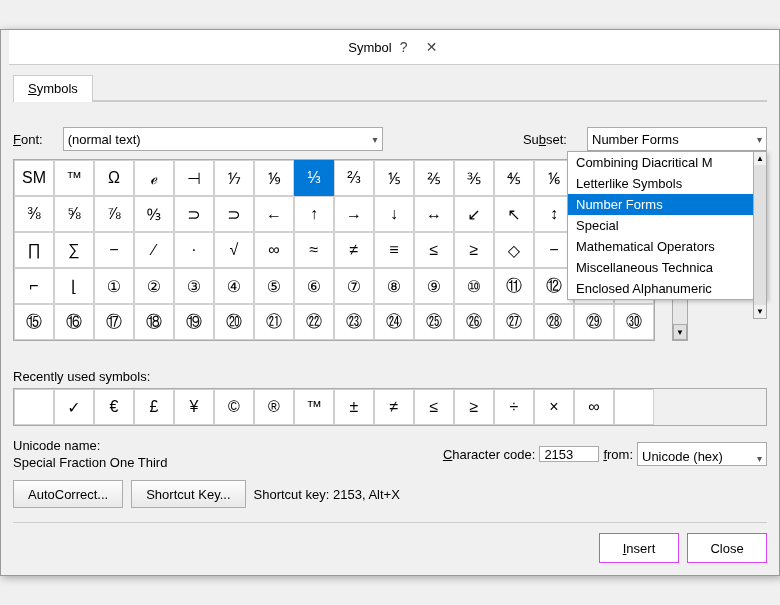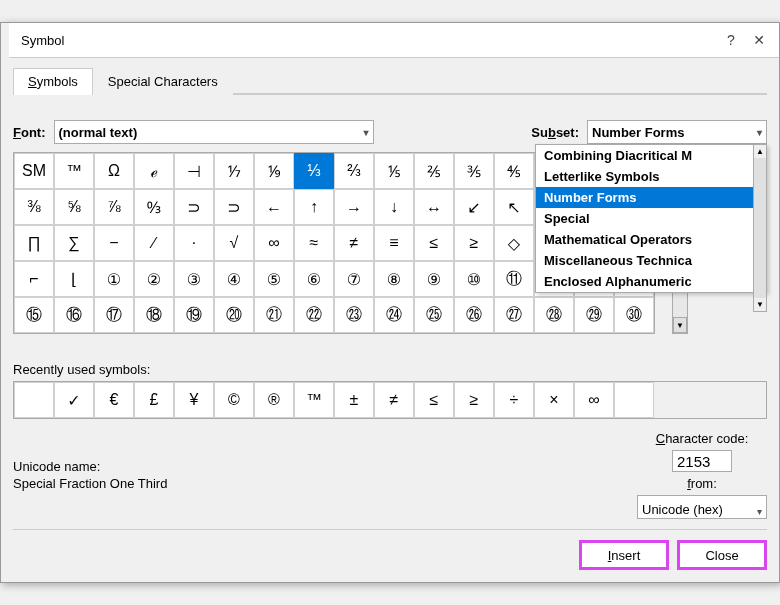--- a/index.html
+++ b/index.html
@@ -10,21 +10,21 @@
       background: #f0f0f0;
       border: 1px solid #999;
       box-shadow: 2px 2px 8px rgba(0,0,0,0.3);
       user-select: none;
     }
 
     .title-bar {
       background: #fff;
       display: flex;
       align-items: center;
-      justify-content: space-between;
+      justify-content: center;
       padding: 6px 8px 6px 12px;
       border-bottom: 1px solid #ccc;
       margin-left: 8px;
     }
     .title-bar-left {
       font-size: 13px;
       font-weight: normal;
       color: #000;
     }
     .title-bar-right {
@@ -62,22 +62,21 @@
       z-index: 1;
       position: relative;
     }
     .tab .underline { text-decoration: underline; }
 
     
     .controls-row {
       display: flex;
       align-items: center;
       margin-bottom: 8px;
-      gap: 8px;
-      font-weight: bold;
+      gap: 20px;
     }
     .label { font-size: 13px; }
     .label .underline { text-decoration: underline; }
     .select-box {
       border: 1px solid #aaa;
       background: #fff;
       padding: 2px 4px;
       font-size: 13px;
       display: flex;
       align-items: center;
@@ -145,21 +144,21 @@
     
     .subset-dropdown-container {
       position: relative;
       display: flex;
       align-items: center;
     }
     .subset-dropdown {
       position: absolute;
       top: 24px;
       right: 0;
-      width: 232px;
+      width: 200px;
       background: #fff;
       border: 1px solid #aaa;
       z-index: 10;
       box-shadow: 2px 2px 4px rgba(0,0,0,0.2);
     }
     .subset-dropdown-item {
       padding: 3px 8px;
       font-size: 13px;
       cursor: pointer;
       white-space: nowrap;
@@ -197,29 +196,28 @@
       gap: 12px;
       margin-bottom: 10px;
     }
     .info-left { flex: 1; }
     .unicode-name-label { font-size: 13px; color: #000; margin-bottom: 2px; }
     .unicode-name-value { font-size: 13px; color: #000; }
     .info-right {
       display: flex;
       align-items: center;
       gap: 4px;
-      flex-direction: column;
     }
     .char-code-label .underline { text-decoration: underline; }
     .char-code-input {
       width: 60px;
-      height: 22px;
+      height: 16px;
       border: 1px solid #aaa;
       padding: 1px 4px;
-      font-size: 15px;
+      font-size: 13px;
     }
     .from-label .underline { text-decoration: underline; }
     .from-select {
       width: 130px;
       height: 24px;
       border: 1px solid #aaa;
       background: #fff;
       padding: 1px 4px;
       font-size: 13px;
       display: flex;
@@ -247,23 +245,23 @@
 
     
     .bottom-row {
       display: flex;
       justify-content: flex-end;
       gap: 8px;
       border-top: 1px solid #ccc;
       padding-top: 10px;
     }
     .bottom-btn {
-      width: 90px;
+      width: 80px;
       height: 30px;
-      border: 3px solid #d946ef;
+      border: 1px solid #d946ef;
       background: #fff;
       font-size: 13px;
       cursor: pointer;
       display: flex;
       align-items: center;
       justify-content: center;
       color: #000;
     }
     .bottom-btn .underline { text-decoration: underline; }
   </style>
@@ -278,23 +276,20 @@
       <button class="title-btn">?</button>
       <button class="title-btn close">✕</button>
     </div>
   </div>
 
   <div class="dialog-body">
 
     <div class="tabs">
       <div class="tab active">
         <span><span class="underline">S</span>ymbols</span>
-      </div>
-      <div class="tab">
-        <span>Special Characters</span>
       </div>
     </div>
 
     <div class="controls-row">
       <span class="label"><span class="underline">F</span>ont:</span>
       <div class="select-box font-select">
         <span>(normal text)</span>
         <span class="select-arrow">▾</span>
       </div>
       <div class="spacer"></div>
@@ -441,20 +436,29 @@
         <span class="char-code-label label"><span class="underline">C</span>haracter code:</span>
         <input class="char-code-input" type="text" value="2153" style="">
         <span class="from-label label"><span class="underline">f</span>rom:</span>
         <div class="from-select">
           <span>Unicode (hex)</span>
           <span class="select-arrow">▾</span>
         </div>
       </div>
     </div>
 
+    <div class="shortcut-row">
+      <button class="action-btn">
+        <span><span class="underline">A</span>utoCorrect...</span>
+      </button>
+      <button class="action-btn">
+        <span>Shortcut <span class="underline">K</span>ey...</span>
+      </button>
+      <span class="shortcut-text">Shortcut key: 2153, Alt+X</span>
+    </div>
 
     <div class="bottom-row">
       <button class="bottom-btn">
         <span><span class="underline">I</span>nsert</span>
       </button>
       <button class="bottom-btn">
         <span>Close</span>
       </button>
     </div>
   </div>

